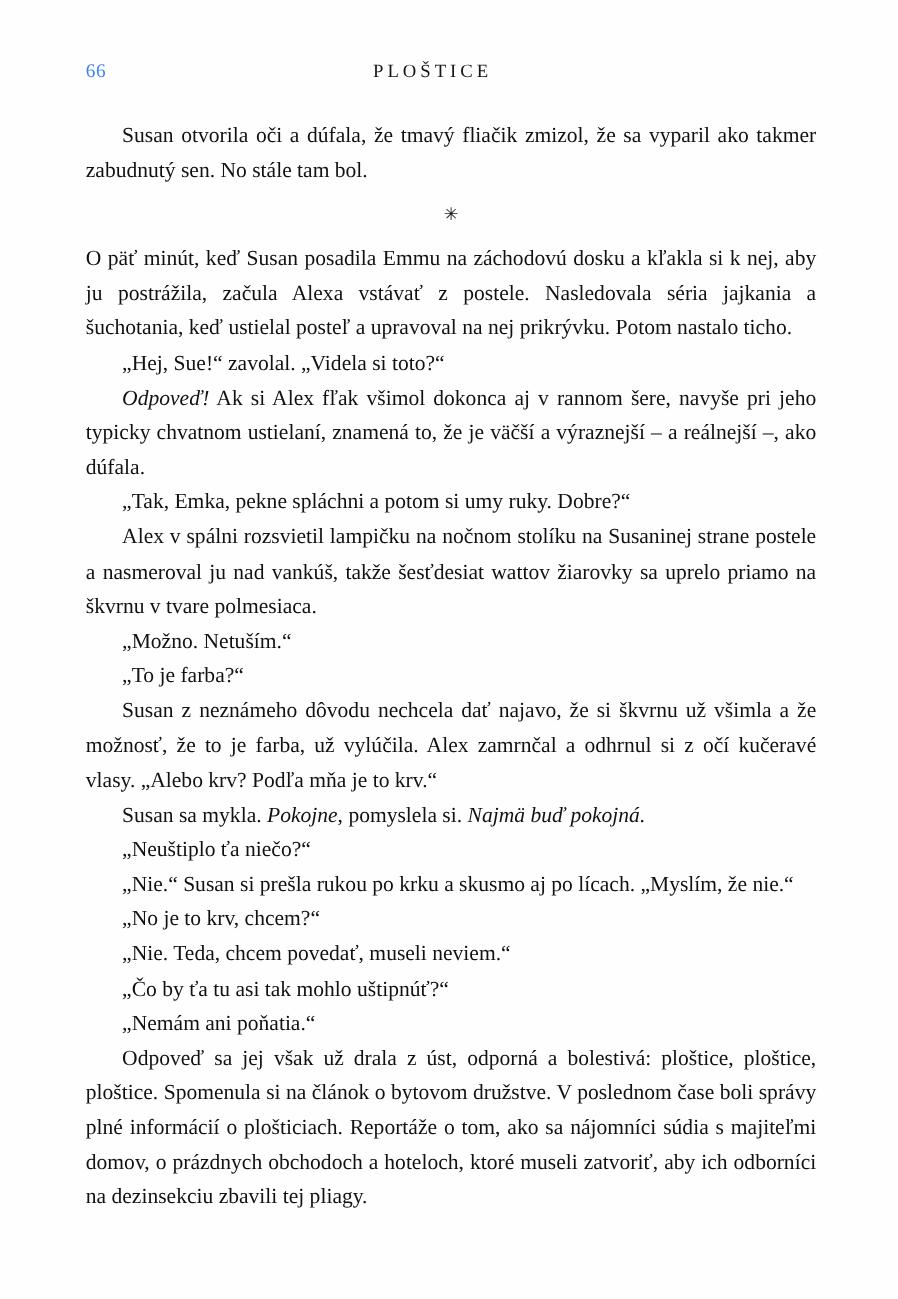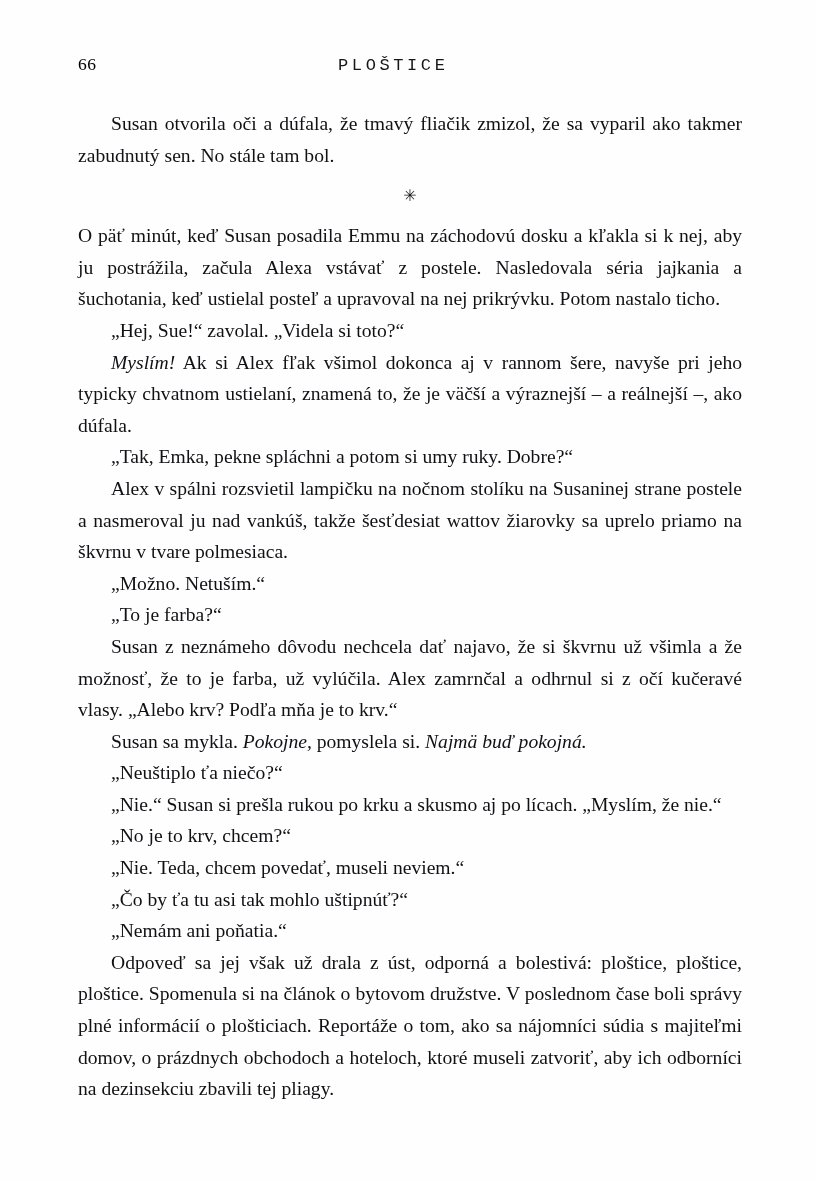--- a/index.html
+++ b/index.html
@@ -22,30 +22,29 @@
     top: 54px;
     left: 78px;
     right: 78px;
     height: 26px;
     display: flex;
     align-items: baseline;
   }
   .folio {
     font-size: 17.5px;
     letter-spacing: 0.5px;
-    color: #000000;
+    color: #3b82f6;
   }
   .running-title {
     flex: 1;
     text-align: center;
     font-size: 17px;
     letter-spacing: 3.6px;
     padding-right: 48px;
     color: #17151a;
-    font-family: Liberation Mono, monospace;
   }
   .body {
     position: absolute;
     top: 108px;
     left: 78px;
     width: 664px;
     font-size: 19.6px;
     line-height: 31.6px;
     text-align: justify;
     text-justify: inter-word;
@@ -81,21 +80,21 @@
   </div>
 
   <div class="body">
     <div id="block-first">
         <p class="indent"><span>Susan otvorila oči a dúfala, že tmavý fliačik zmizol, že sa vyparil ako takmer zabudnutý sen. No stále tam bol.</span></p>
       </div>
     <div class="dinkus">✳</div>
     <div id="block-rest">
         <p class="noindent"><span>O päť minút, keď Susan posadila Emmu na záchodovú dosku a kľakla si k nej, aby ju postrážila, začula Alexa vstávať z postele. Nasledovala séria jajkania a šuchotania, keď ustielal posteľ a upravoval na nej prikrývku. Potom nastalo ticho.</span></p>
         <p class="indent"><span>„Hej, Sue!“ zavolal. „Videla si toto?“</span></p>
-        <p class="indent"><span class="it">Myslím!</span><span> Ak si Alex fľak všimol dokonca aj v rannom šere, navyše pri jeho typicky chvatnom ustielaní, znamená to, že je väčší a výraznejší – a reálnejší –, ako dúfala.</span></p>
+        <p class="indent"><span class="it">Odpoveď!</span><span> Ak si Alex fľak všimol dokonca aj v rannom šere, navyše pri jeho typicky chvatnom ustielaní, znamená to, že je väčší a výraznejší – a reálnejší –, ako dúfala.</span></p>
         <p class="indent"><span>„Tak, Emka, pekne spláchni a potom si umy ruky. Dobre?“</span></p>
         <p class="indent"><span>Alex v spálni rozsvietil lampičku na nočnom stolíku na Susaninej strane postele a nasmeroval ju nad vankúš, takže šesťdesiat wattov žiarovky sa uprelo priamo na škvrnu v tvare polmesiaca.</span></p>
         <p class="indent"><span>„Možno. Netuším.“</span></p>
         <p class="indent"><span>„To je farba?“</span></p>
         <p class="indent"><span>Susan z neznámeho dôvodu nechcela dať najavo, že si škvrnu už všimla a že možnosť, že to je farba, už vylúčila. Alex zamrnčal a odhrnul si z očí kučeravé vlasy. „Alebo krv? Podľa mňa je to krv.“</span></p>
         <p class="indent"><span>Susan sa mykla. </span><span class="it">Pokojne,</span><span> pomyslela si. </span><span class="it">Najmä buď pokojná.</span></p>
         <p class="indent"><span>„Neuštiplo ťa niečo?“</span></p>
         <p class="indent"><span>„Nie.“ Susan si prešla rukou po krku a skusmo aj po lícach. „Myslím, že nie.“</span></p>
         <p class="indent"><span>„No je to krv, chcem?“</span></p>
         <p class="indent"><span>„Nie. Teda, chcem povedať, museli neviem.“</span></p>

